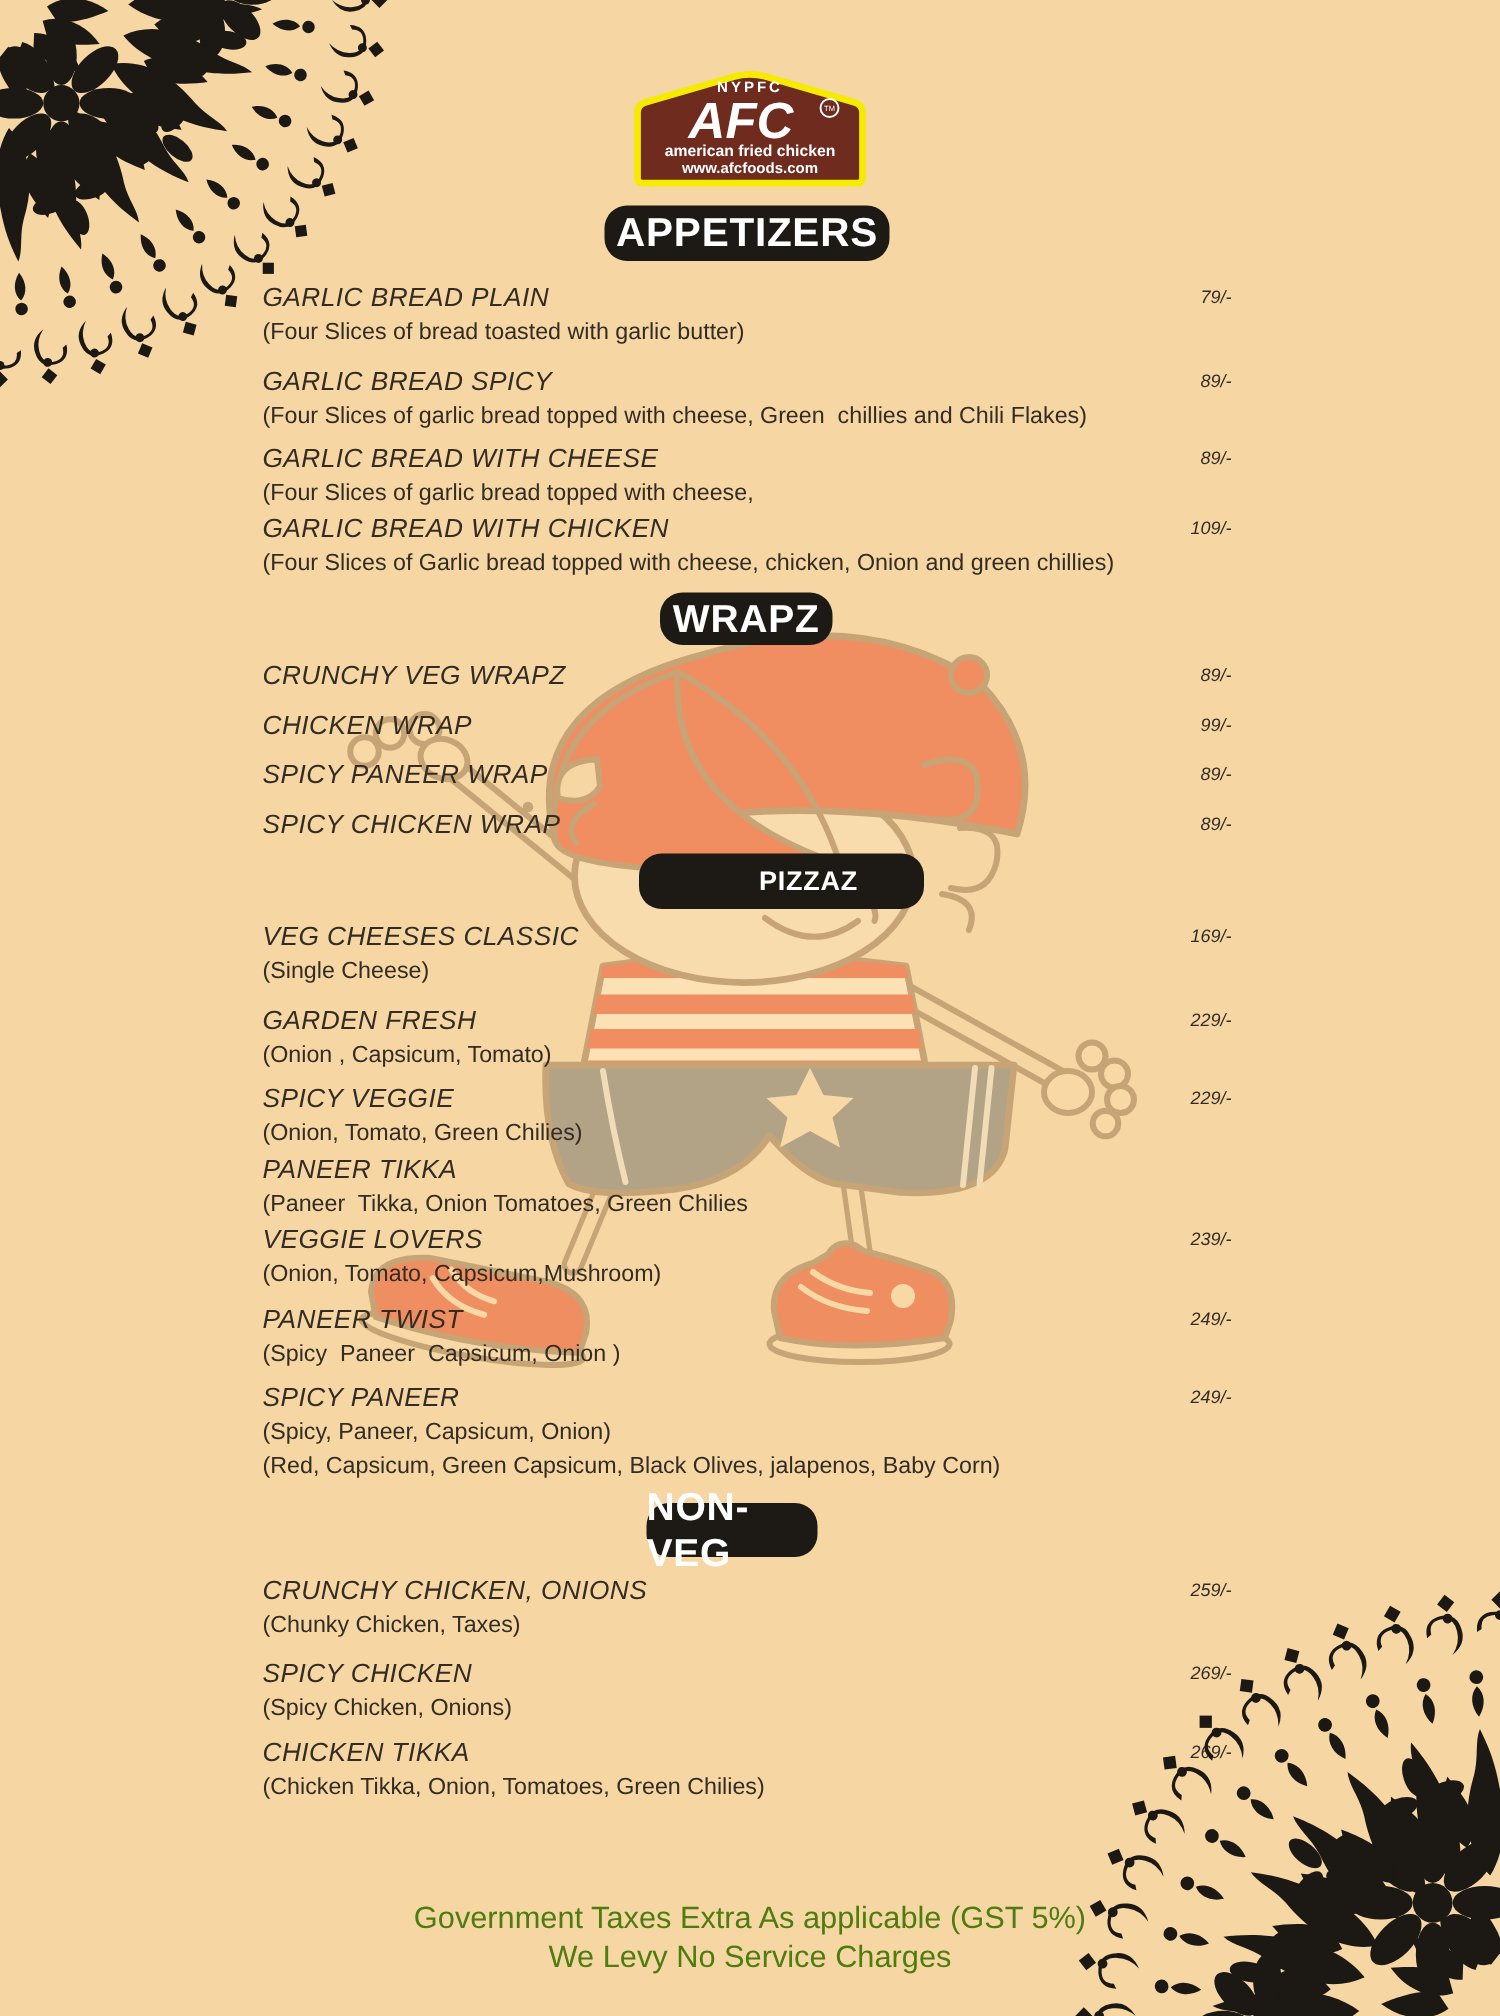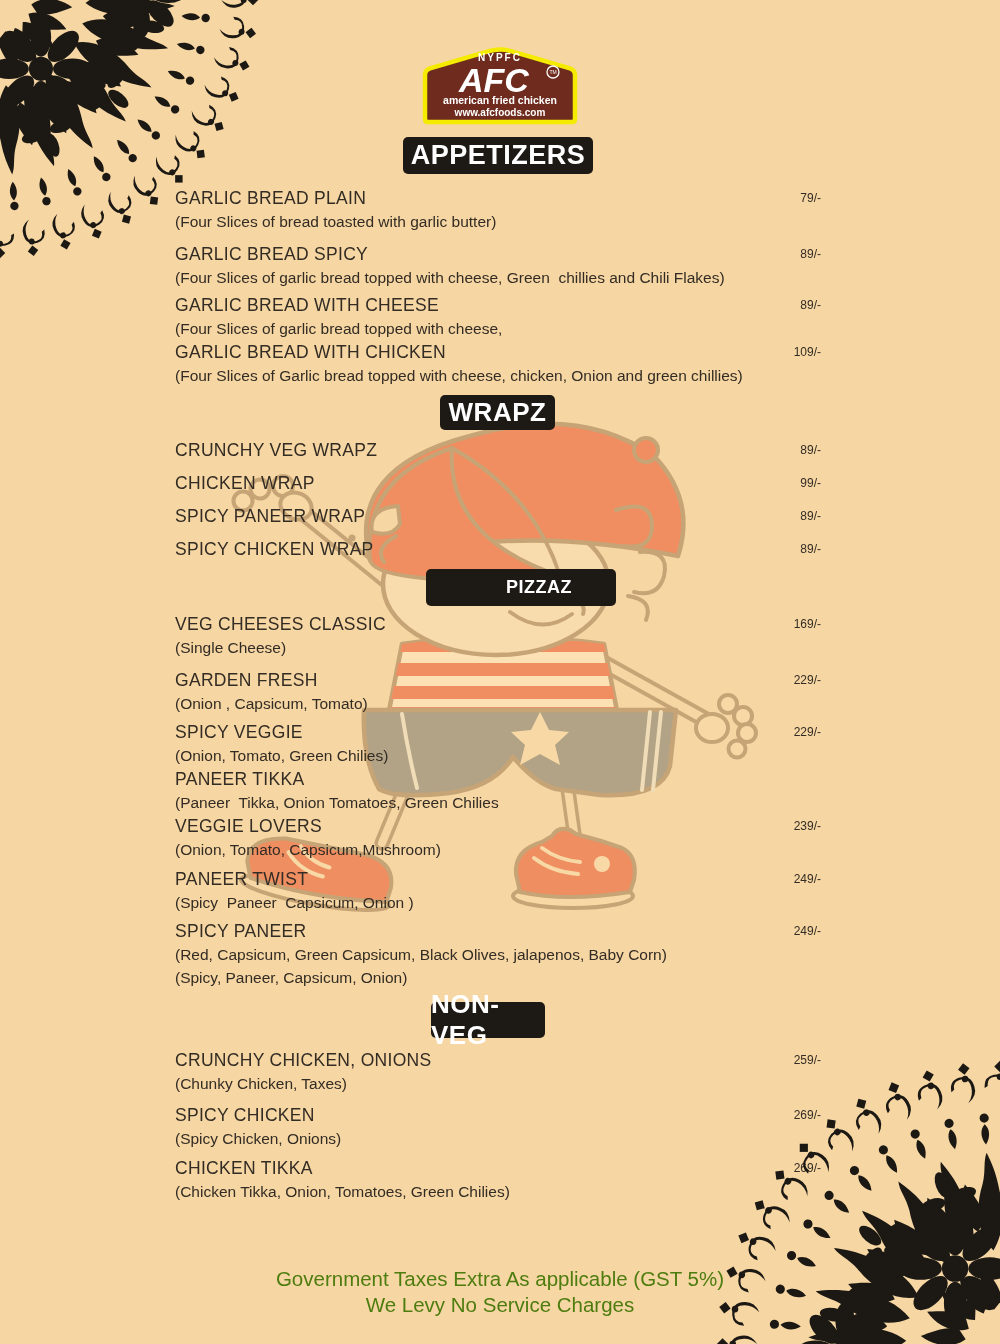--- a/index.html
+++ b/index.html
@@ -5,30 +5,30 @@
   html,body{margin:0;padding:0;background:#888;}
   .page{position:relative;width:1000px;height:1344px;background:#f6d6a3;overflow:hidden;
         font-family:"Liberation Sans",sans-serif;color:#332c24;}
   svg{display:block;}
   .layer{position:absolute;left:0;top:0;pointer-events:none;}
   .kid-layer{z-index:1;}
   .content{position:absolute;left:0;top:0;width:1000px;height:1344px;z-index:2;}
   .damask-layer{z-index:3;}
   .logo{position:absolute;left:420px;top:45px;width:160px;height:80px;}
   .badge{position:absolute;background:#1d1a16;color:#fff;font-weight:700;
-         border-radius:5px;display:flex;align-items:center;justify-content:center;
+         border-radius:15px;display:flex;align-items:center;justify-content:center;
          letter-spacing:0.5px;z-index:2;}
   .badge-appetizers{left:403px;top:137px;width:190px;height:37px;font-size:27px;}
   .badge-wrapz{left:440px;top:395px;width:115px;height:35px;font-size:26px;}
   .badge-pizzaz{left:426px;top:569px;width:154px;height:37px;font-size:18px;padding-left:36px;}
   .badge-nonveg{left:431px;top:1002px;width:114px;height:36px;font-size:26px;}
   .menu-sec{position:absolute;left:175px;width:646px;}
   .sec-app{top:186px;} .sec-wrapz{top:438px;} .sec-pizzaz{top:612px;} .sec-nonveg{top:1048px;}
   .mi{margin:0;}
-  .mi-row{display:flex;justify-content:space-between;align-items:flex-start;}
+  .mi-row{display:flex;justify-content:space-between;align-items:flex-start;font-style:italic;}
   .mi-name{font-size:17.5px;line-height:24px;letter-spacing:0.3px;}
   .mi-price{font-size:12px;line-height:24px;}
   .mi-desc{font-size:15.5px;line-height:23px;white-space:pre-wrap;}
   .sec-app .mi:nth-child(1){margin-bottom:9px;}
   .sec-app .mi:nth-child(2){margin-bottom:4px;}
   .sec-wrapz .mi{margin-bottom:9px;}
   .sec-pizzaz .mi:nth-child(1){margin-bottom:9px;}
   .sec-pizzaz .mi:nth-child(2){margin-bottom:5px;}
   .sec-pizzaz .mi:nth-child(5){margin-bottom:6px;}
   .sec-pizzaz .mi:nth-child(6){margin-bottom:5px;}
@@ -233,22 +233,22 @@
             <span class="mi-name">PANEER TWIST</span>
             <span class="mi-price">249/-</span>
           </div>
         <div class="mi-desc">(Spicy  Paneer  Capsicum, Onion )</div>
       </div>
       <div class="mi">
         <div class="mi-row">
             <span class="mi-name">SPICY PANEER</span>
             <span class="mi-price">249/-</span>
           </div>
+        <div class="mi-desc">(Spicy, Paneer, Capsicum, Onion)</div>
         <div class="mi-desc">(Red, Capsicum, Green Capsicum, Black Olives, jalapenos, Baby Corn)</div>
-        <div class="mi-desc">(Spicy, Paneer, Capsicum, Onion)</div>
       </div>
     </div>
 
     <div class="menu-sec sec-nonveg">
       <div class="mi">
         <div class="mi-row">
             <span class="mi-name">CRUNCHY CHICKEN, ONIONS</span>
             <span class="mi-price">259/-</span>
           </div>
         <div class="mi-desc">(Chunky Chicken, Taxes)</div>

